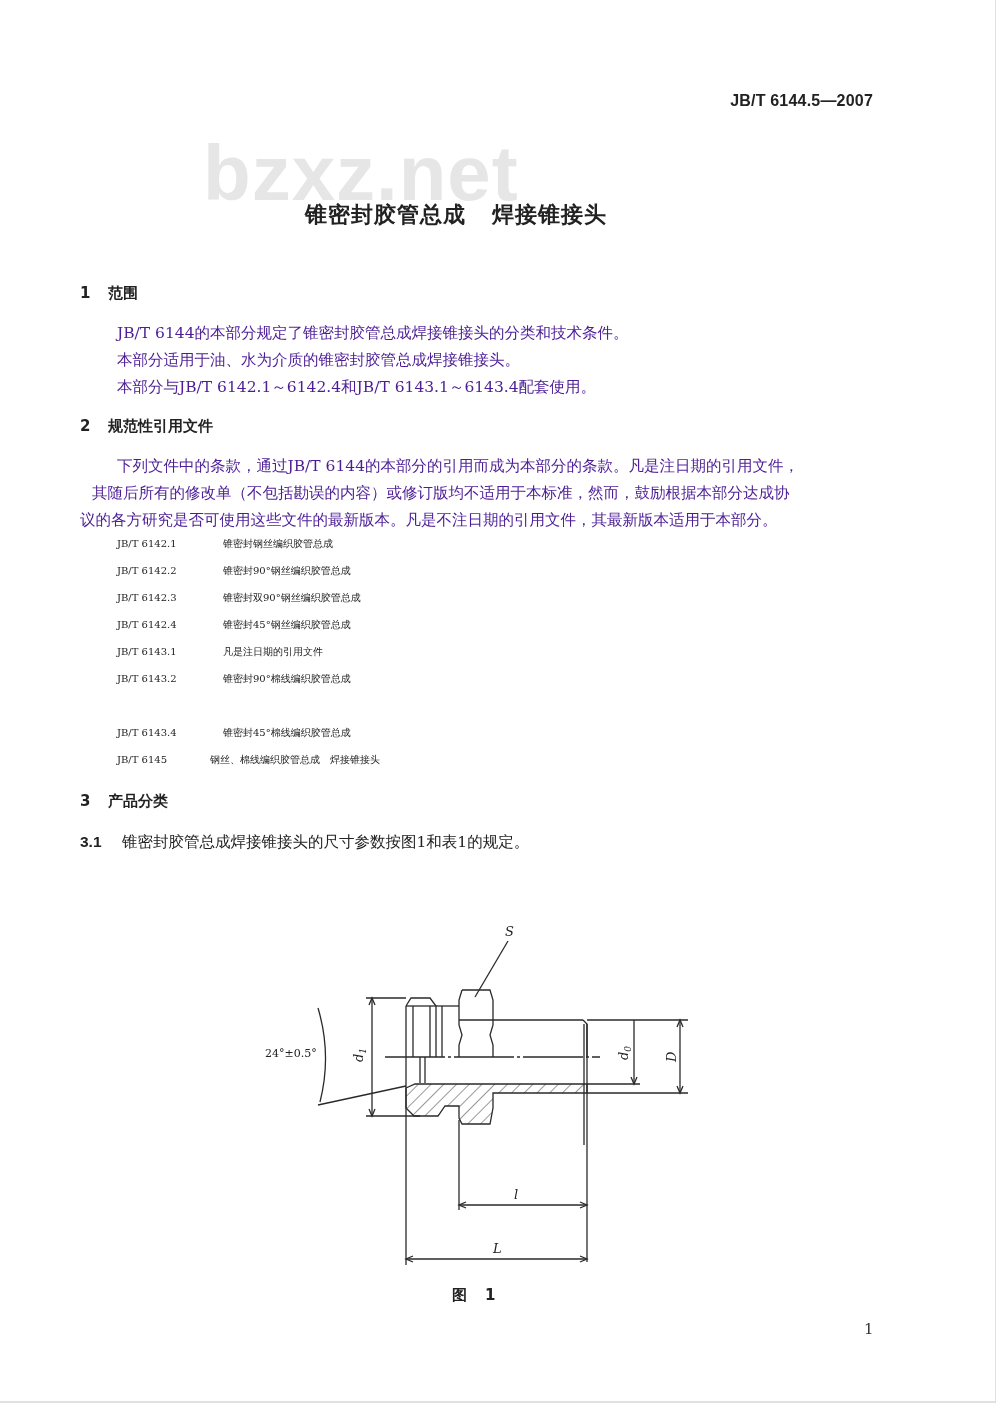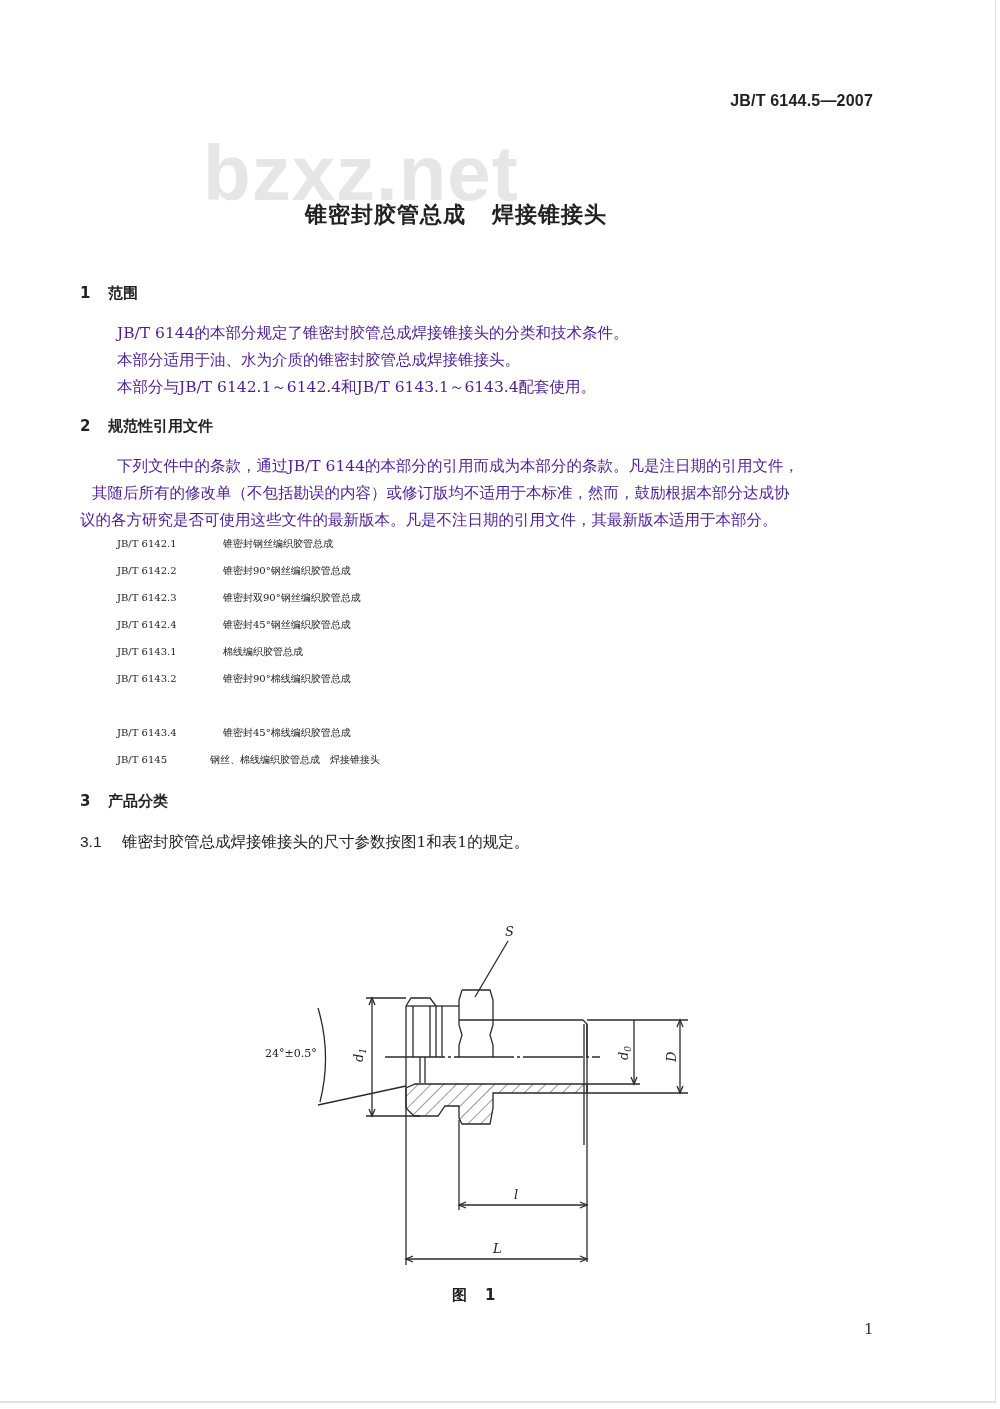--- a/index.html
+++ b/index.html
@@ -10,21 +10,21 @@
   .watermark { left: 203px; top: 128px; font-family: "Liberation Sans", sans-serif; font-weight: bold; font-size: 78px; color: #e6e6e6; letter-spacing: 1px; }
   .doc-title { left: 305px; top: 200px; font-family: "DejaVu Sans", sans-serif; font-weight: bold; font-size: 22px; color: #222; letter-spacing: 1px; }
   .doc-title .gap { display: inline-block; width: 26px; }
   .sec-h { font-family: "DejaVu Sans", sans-serif; font-weight: bold; font-size: 15px; color: #222; }
   .sec-h .num { display: inline-block; width: 28px; }
   .body-line { font-size: 15.5px; color: #4c1d95; }
   .ref-line { font-size: 10px; color: #222; }
   .ref-line .code { display: inline-block; width: 106px; }
   .ref-line .code.short { width: 93px; }
   .clause { font-size: 15.5px; color: #222; }
-  .clause .num { display: inline-block; width: 42px; font-family: "Liberation Sans", sans-serif; font-weight: normal; }
+  .clause .num { display: inline-block; width: 42px; font-family: "Liberation Sans", sans-serif; font-weight: bold; }
   .figure { position: absolute; left: 240px; top: 910px; width: 480px; height: 370px; }
   .fig-caption { left: 452px; top: 1286px; font-family: "DejaVu Sans", sans-serif; font-weight: bold; font-size: 15px; color: #222; }
   .fig-caption .gap { display: inline-block; width: 18px; }
   .page-num { left: 864px; top: 1320px; font-size: 15px; color: #333; }
 </style>
 </head>
 <body>
 
 <div class="page">
 
@@ -47,21 +47,21 @@
     <span class="num">2</span><span>规范性引用文件</span>
   </div>
   <div class="abs body-line" style="left:117px; top:456px;">下列文件中的条款，通过JB/T 6144的本部分的引用而成为本部分的条款。凡是注日期的引用文件，</div>
   <div class="abs body-line" style="left:80px; top:483px;margin-left:12px;">其随后所有的修改单（不包括勘误的内容）或修订版均不适用于本标准，然而，鼓励根据本部分达成协</div>
   <div class="abs body-line" style="left:80px; top:510px;">议的各方研究是否可使用这些文件的最新版本。凡是不注日期的引用文件，其最新版本适用于本部分。</div>
 
   <div class="abs ref-line" style="left:117px; top:537px;"><span class="code">JB/T 6142.1</span><span>锥密封钢丝编织胶管总成</span></div>
   <div class="abs ref-line" style="left:117px; top:564px;"><span class="code">JB/T 6142.2</span><span>锥密封90°钢丝编织胶管总成</span></div>
   <div class="abs ref-line" style="left:117px; top:591px;"><span class="code">JB/T 6142.3</span><span>锥密封双90°钢丝编织胶管总成</span></div>
   <div class="abs ref-line" style="left:117px; top:618px;"><span class="code">JB/T 6142.4</span><span>锥密封45°钢丝编织胶管总成</span></div>
-  <div class="abs ref-line" style="left:117px; top:645px;"><span class="code">JB/T 6143.1</span><span>棉线编织胶管总成</span></div>
+  <div class="abs ref-line" style="left:117px; top:645px;"><span class="code">JB/T 6143.1</span><span>凡是注日期的引用文件</span></div>
   <div class="abs ref-line" style="left:117px; top:672px;"><span class="code">JB/T 6143.2</span><span>锥密封90°棉线编织胶管总成</span></div>
   <div class="abs ref-line" style="left:117px; top:726px;"><span class="code">JB/T 6143.4</span><span>锥密封45°棉线编织胶管总成</span></div>
   <div class="abs ref-line" style="left:117px; top:753px;"><span class="code short">JB/T 6145</span><span>钢丝、棉线编织胶管总成　焊接锥接头</span></div>
 
   <div class="abs sec-h" style="left:80px; top:792px;">
     <span class="num">3</span><span>产品分类</span>
   </div>
   <div class="abs clause" style="left:80px; top:832px;">
     <span class="num">3.1</span><span>锥密封胶管总成焊接锥接头的尺寸参数按图1和表1的规定。</span>
   </div>

